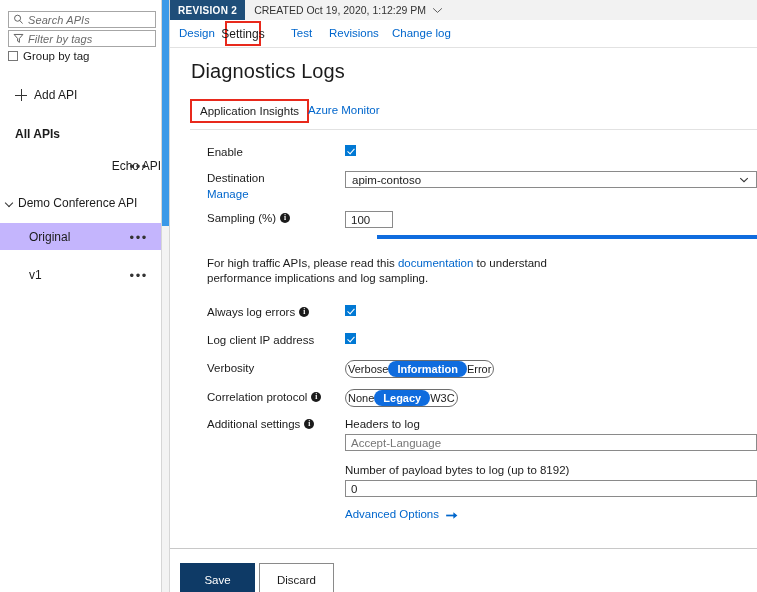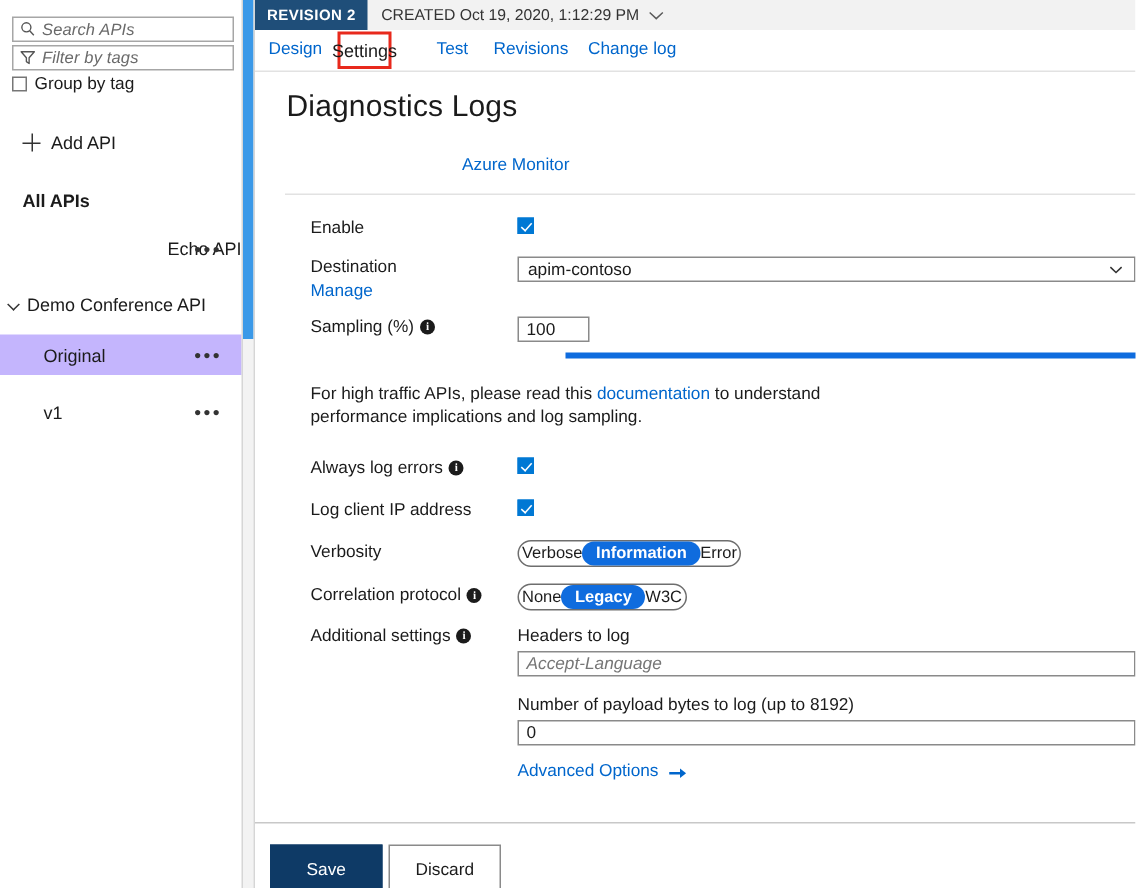--- a/index.html
+++ b/index.html
@@ -160,21 +160,21 @@
   .sel{
     position:absolute;height:17px;border:1px solid #8a8a8a;background:#fff;box-sizing:border-box;
     display:flex;align-items:center;padding:0 6px;font-size:11.5px;color:#1b1b1b;
   }
   .sel .cv{position:absolute;right:7px;top:5px;width:10px;height:6px;}
   .link{color:#0066cc;cursor:pointer;text-decoration:none;}
   .txtin{
     position:absolute;height:17px;border:1px solid #8a8a8a;background:#fff;box-sizing:border-box;
     display:flex;align-items:center;padding:0 5px;font-size:11.5px;color:#1b1b1b;
   }
-  .txtin.placeholder{font-style:italic;color:#767676;text-align:center;}
+  .txtin.placeholder{color:#767676;text-align:center;}
 
   .slider{position:absolute;left:207px;top:232px;width:408px;height:9px;}
   .slider-fill{position:absolute;left:0;top:2.5px;width:399px;height:4px;background:#0f6cde;}
 
   .helptext{
     position:absolute;left:207px;top:256px;width:405px;font-size:11.5px;color:#1b1b1b;
     line-height:15px;
   }
 
   .pillgroup{
@@ -283,20 +283,21 @@
       <span class="tab-settings">Settings</span>
       <span class="tab tab-test">Test</span>
       <span class="tab tab-revisions">Revisions</span>
       <span class="tab tab-changelog">Change log</span>
     </div>
     <div class="tabbar-line"></div>
 
     <div class="page-title">Diagnostics Logs</div>
 
     <div class="subtabs">
+      <span class="subtab-ai">Application Insights</span>
       <span class="subtab-am">Azure Monitor</span>
     </div>
     <div class="subtabs-line"></div>
 
     <div class="form">
 
       <div class="lab" style="left:37px;top:7px;">
         <span>Enable</span>
       </div>
       <div class="cb-checked" style="left:175px;top:6px;"></div>

